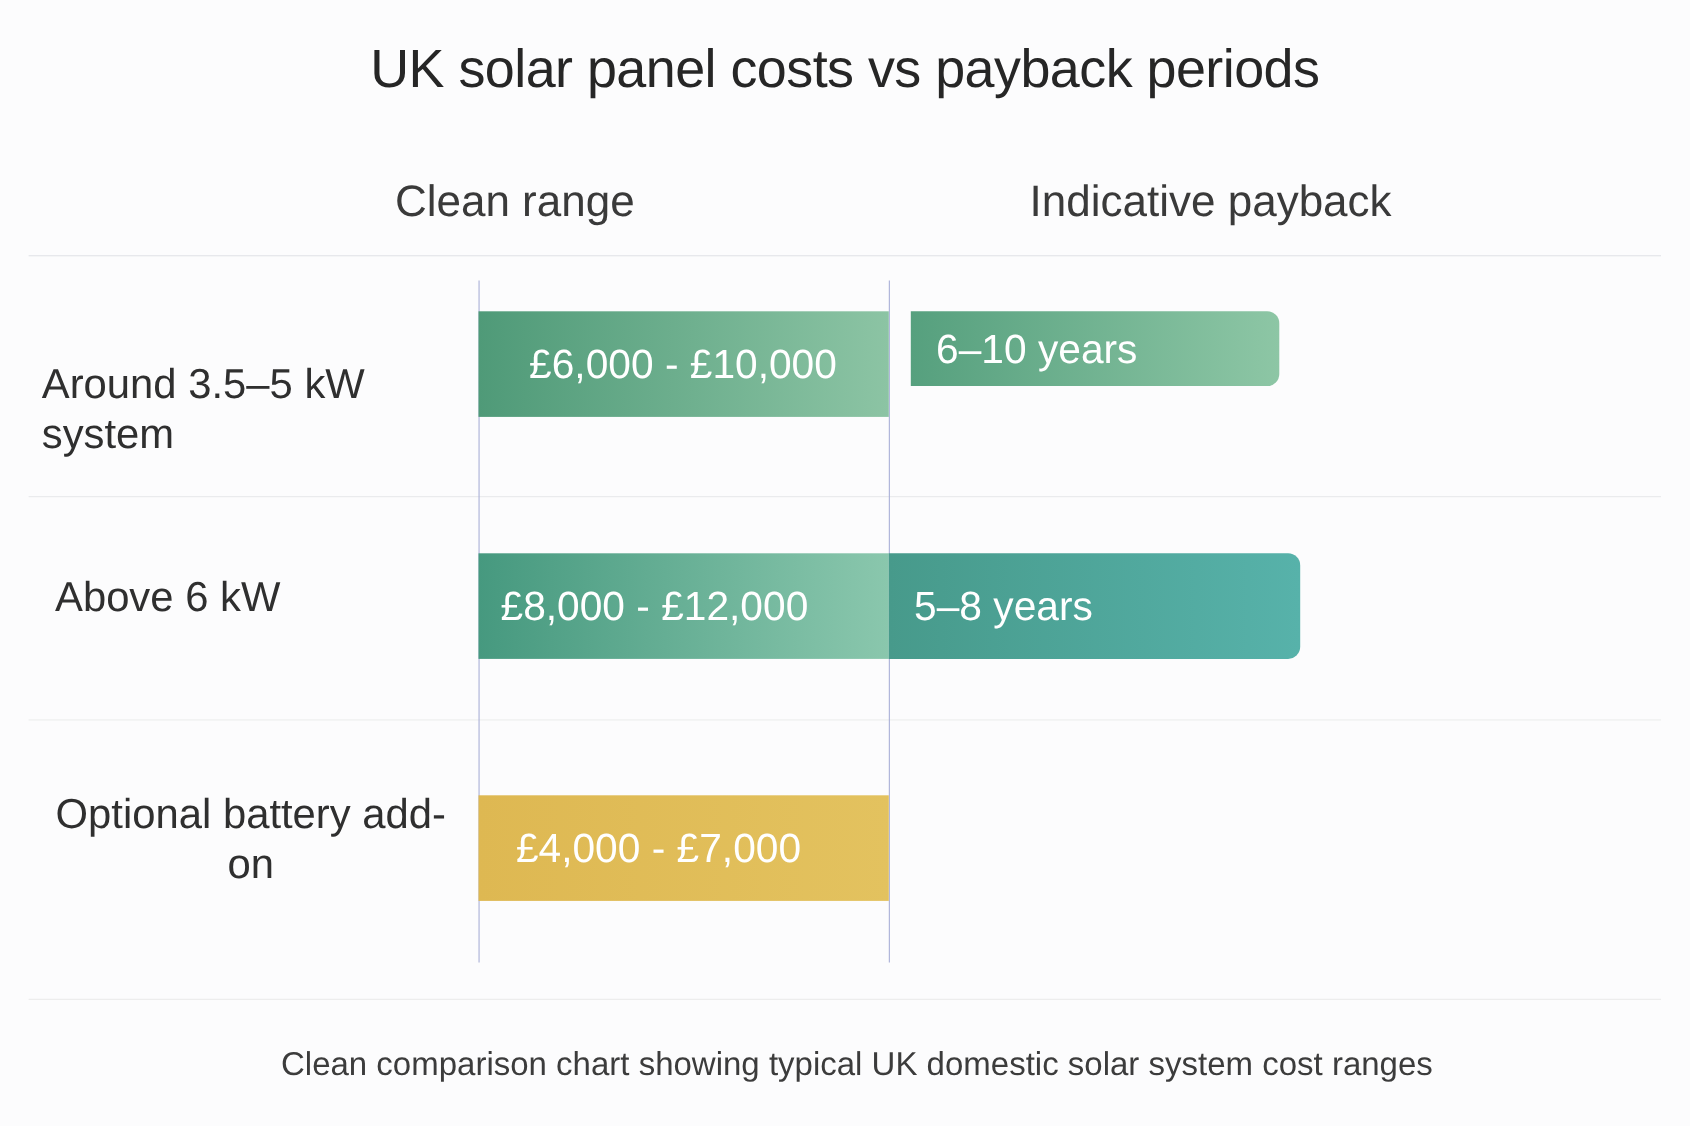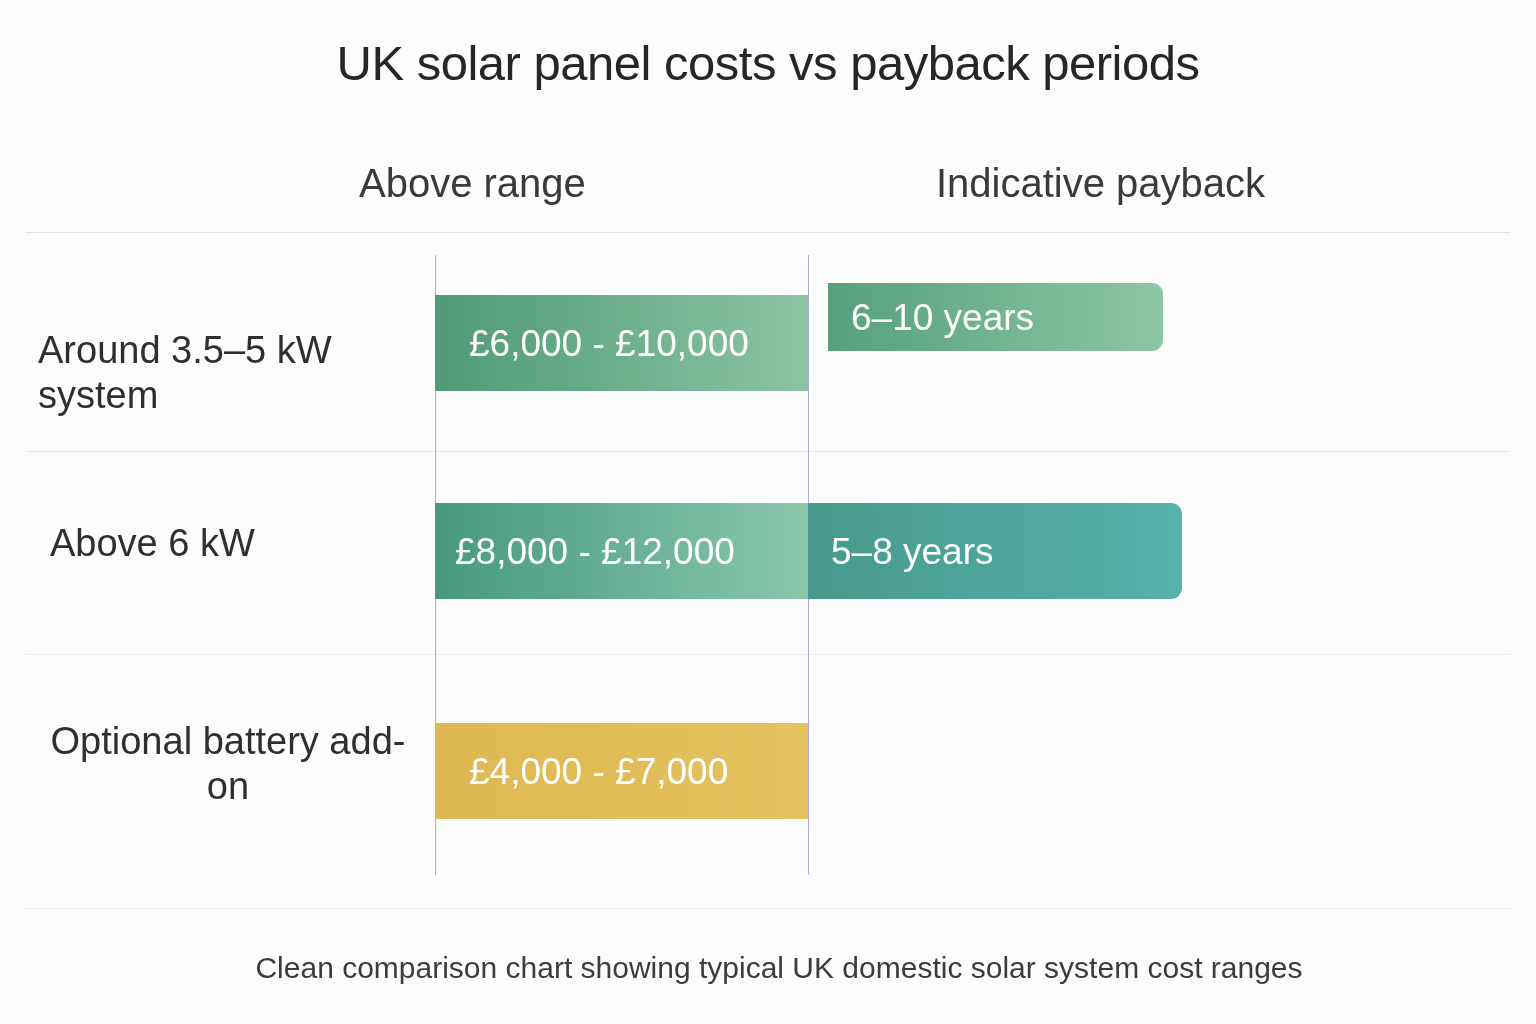--- a/index.html
+++ b/index.html
@@ -90,25 +90,25 @@
     align-items: center;
     box-sizing: border-box;
     color: #ffffff;
     font-size: 37px;
     line-height: 1;
   }
 
   
   .bar-cost-1 {
     left: 435px;
-    top: 295px;
+    top: 283px;
     width: 373px;
     height: 96px;
     background: linear-gradient(90deg, #4f9a78 0%, #8cc4a4 100%);
-    padding-left: 34px;
+    padding-left: 46px;
     text-align: right;
   }
   .bar-pay-1 {
     left: 808px;
     top: 283px;
     width: 335px;
     height: 68px;
     background: linear-gradient(90deg, #56a07e 0%, #8dc6a5 100%);
     border-radius: 0 11px 11px 0;
     padding-left: 23px;
@@ -157,21 +157,21 @@
     padding-left: 11px;
   }
 </style>
 </head>
 <body>
 
 <div class="page">
 
   <div class="chart-title">UK solar panel costs vs payback periods</div>
 
-  <div class="col-header col-header-cost">Above range</div>
+  <div class="col-header col-header-cost">Clean range</div>
 
   <div class="col-header col-header-payback">Indicative payback</div>
 
   <div class="hrule top"></div>
   <div class="hrule sep1"></div>
   <div class="hrule sep2"></div>
   <div class="hrule bottom"></div>
 
   <div class="vrule axis1"></div>
   <div class="vrule axis2"></div>

